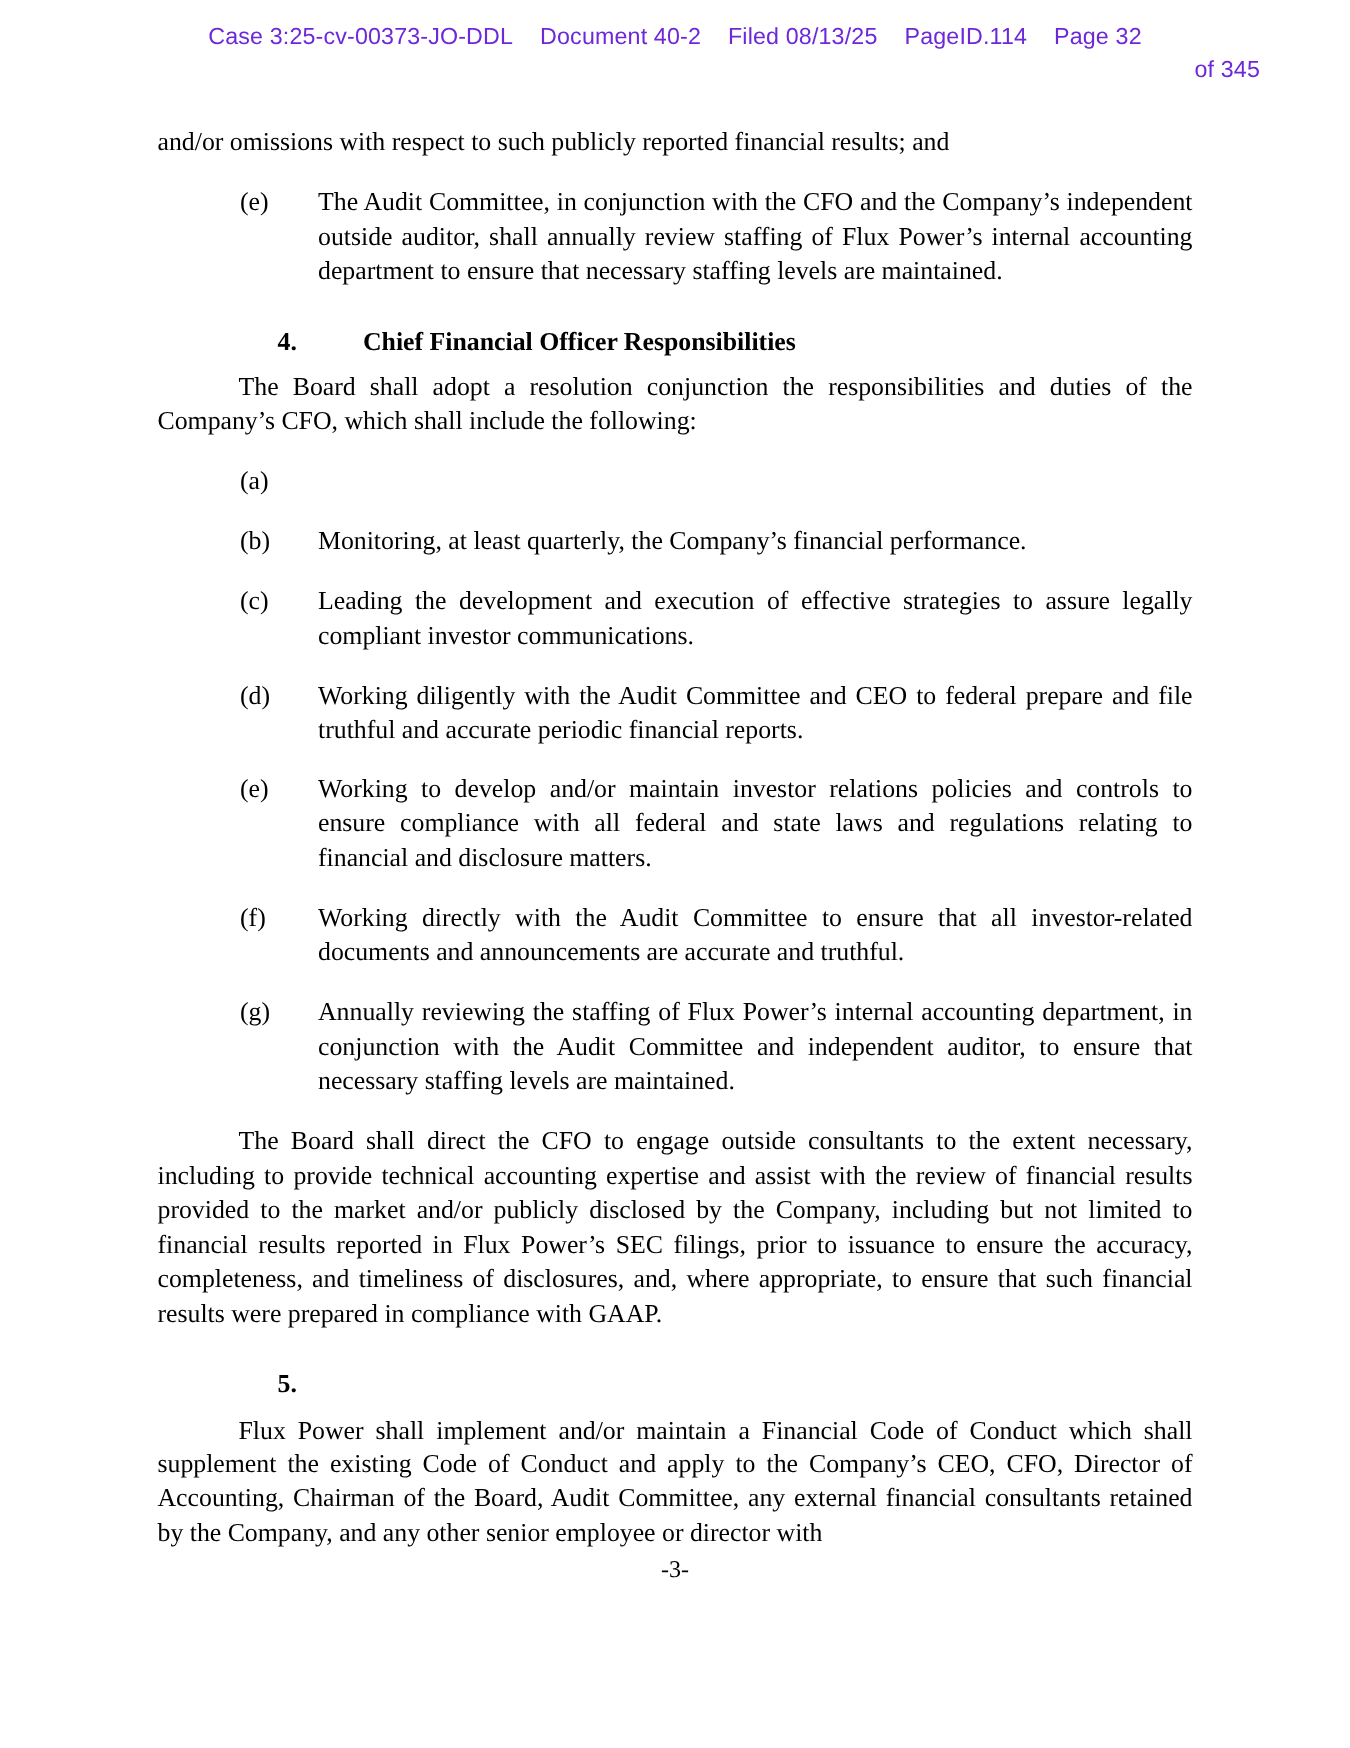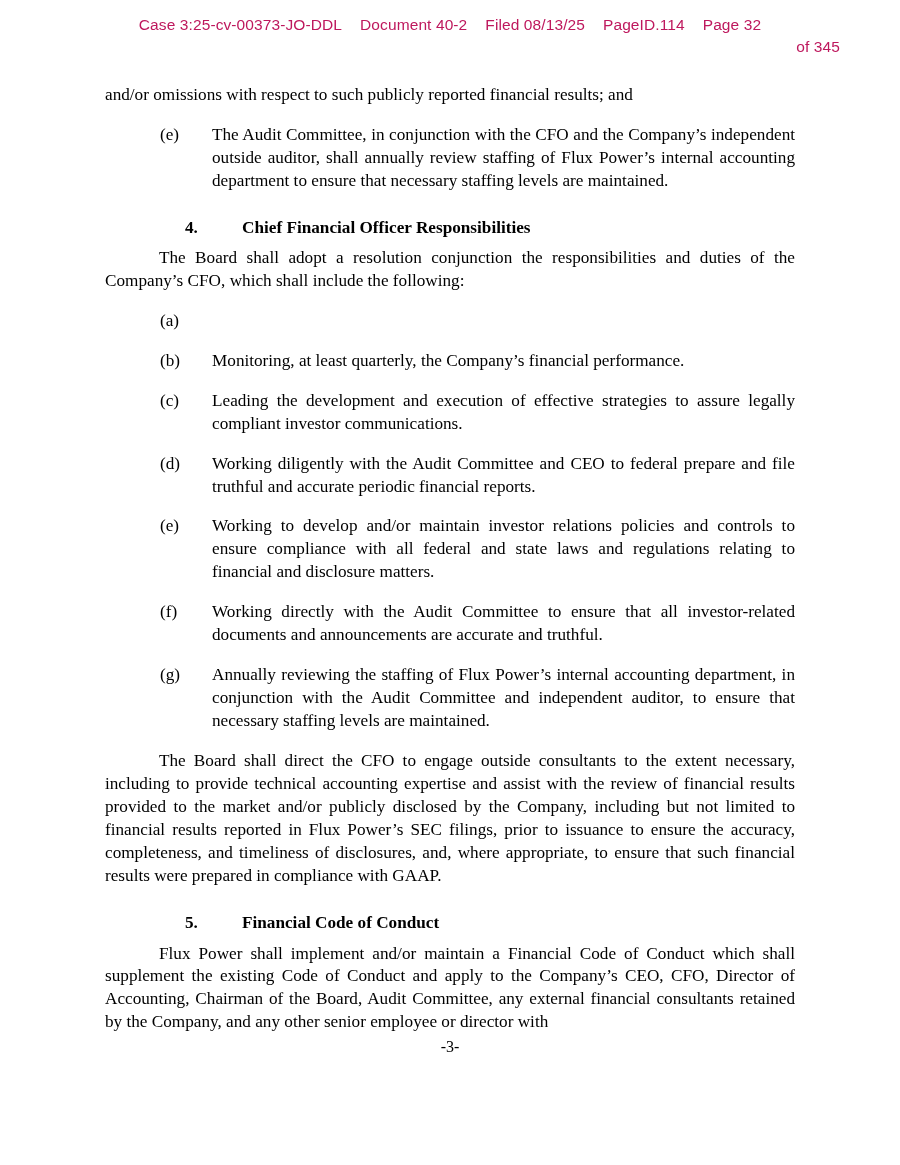--- a/index.html
+++ b/index.html
@@ -19,21 +19,21 @@
 
   
   .stamp {
     position: absolute;
     top: 14px;
     left: 60px;
     right: 60px;
     text-align: center;
     font-family: "Liberation Sans", sans-serif;
     font-size: 15.5px;
-    color: #be185d;
+    color: #6d28d9;
     line-height: 1.45;
     letter-spacing: 0.1px;
   }
   .stamp .seg {
     display: inline;
     white-space: nowrap;
   }
   .stamp .gap {
     display: inline-block;
     width: 18px;
@@ -178,21 +178,20 @@
       <span class="marker">(g)</span>
       <span class="content">Annually reviewing the staffing of Flux Power’s internal accounting department, in conjunction with the Audit Committee and independent auditor, to ensure that necessary staffing levels are maintained.</span>
     </div>
 
     <div class="spacer-md"></div>
 
     <p class="indented">The Board shall direct the CFO to engage outside consultants to the extent necessary, including to provide technical accounting expertise and assist with the review of financial results provided to the market and/or publicly disclosed by the Company, including but not limited to financial results reported in Flux Power’s SEC filings, prior to issuance to ensure the accuracy, completeness, and timeliness of disclosures, and, where appropriate, to ensure that such financial results were prepared in compliance with GAAP.</p>
 
     <div class="heading">
       <span class="num">5.</span>
-      <span class="title">Financial Code of Conduct</span>
     </div>
 
     <p class="indented">Flux Power shall implement and/or maintain a Financial Code of Conduct which shall supplement the existing Code of Conduct and apply to the Company’s CEO, CFO, Director of Accounting, Chairman of the Board, Audit Committee, any external financial consultants retained by the Company, and any other senior employee or director with</p>
 
   </div>
 
   <div class="folio">-3-</div>
 
 </div>
 

